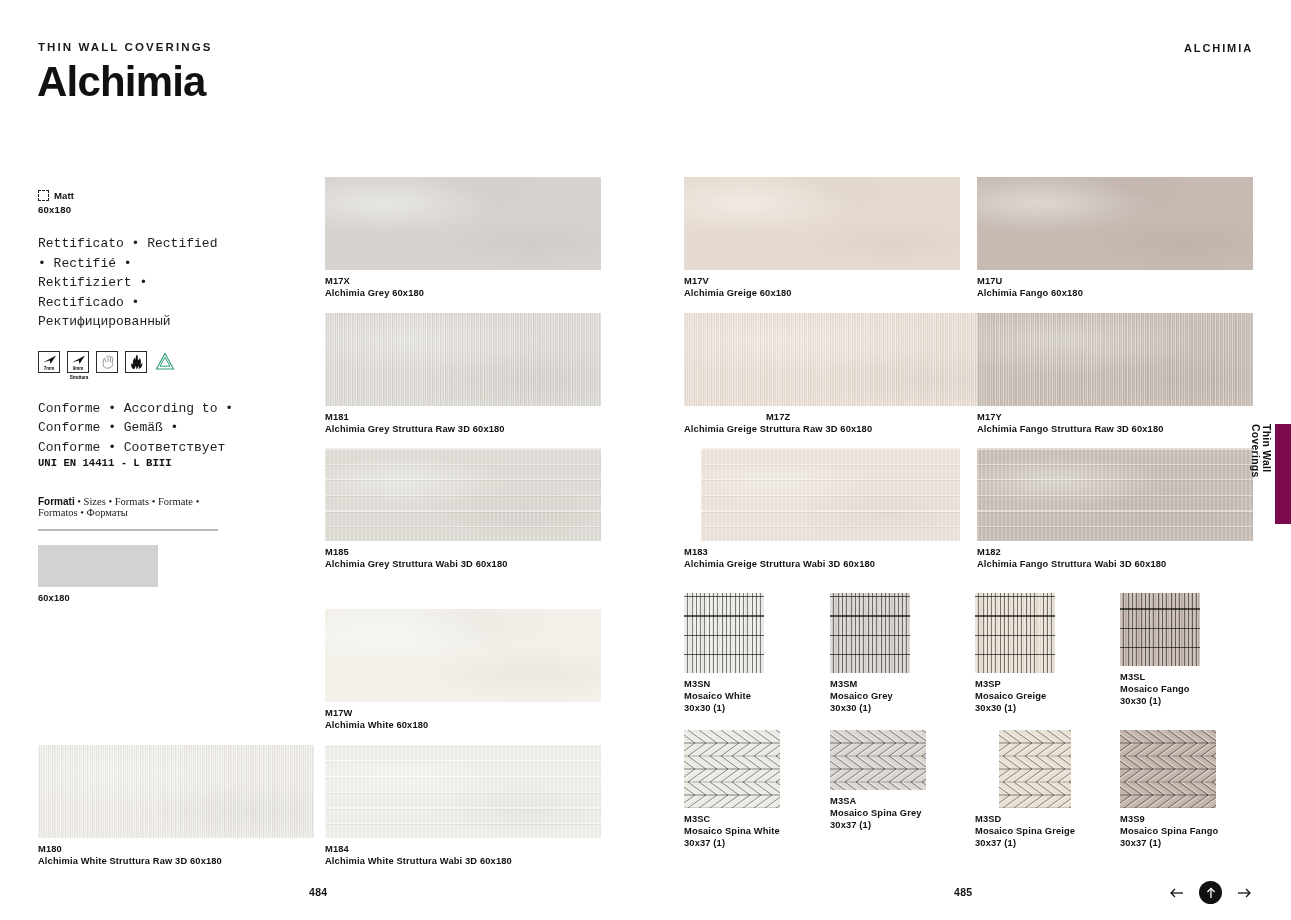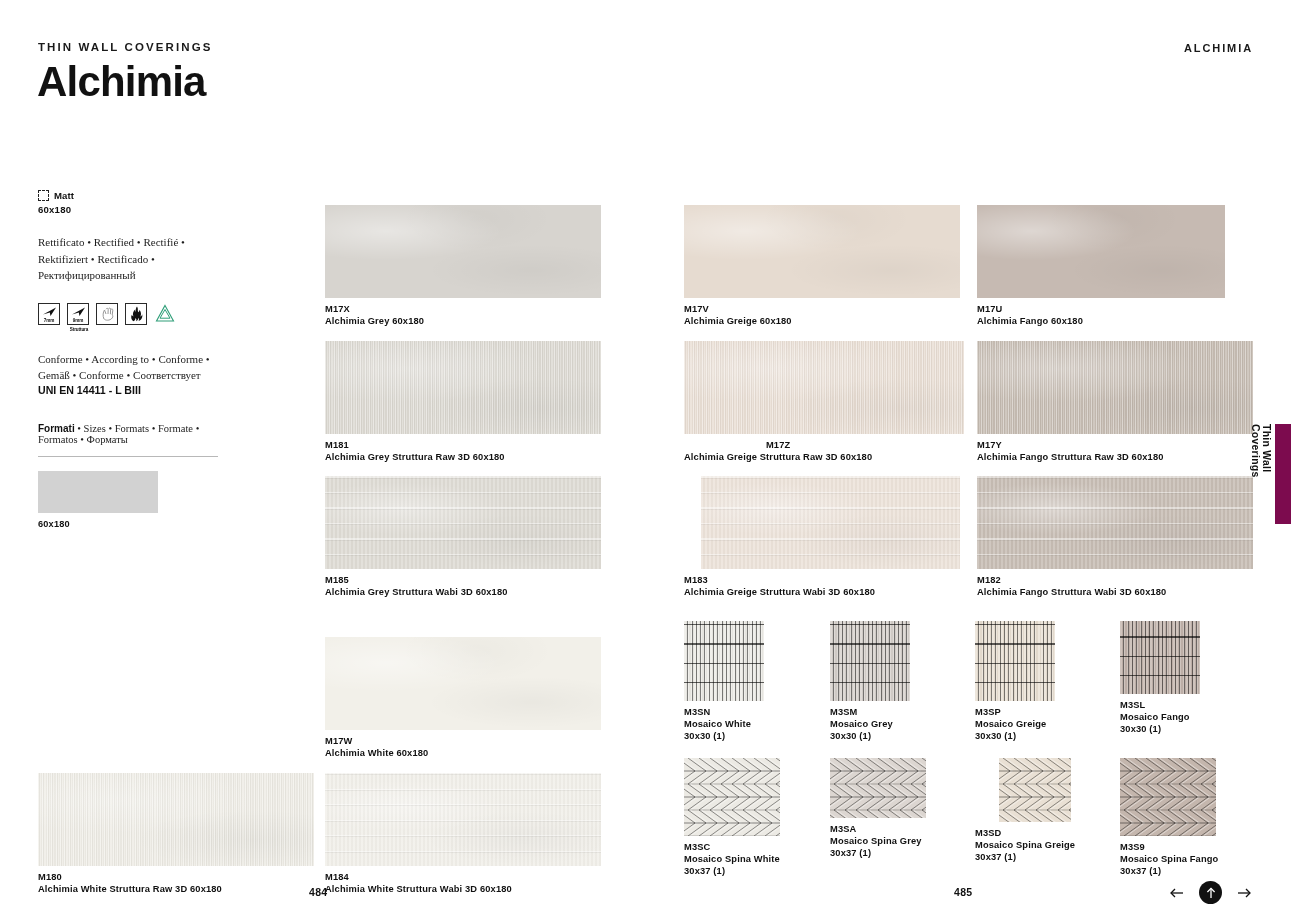--- a/index.html
+++ b/index.html
@@ -37,22 +37,22 @@
   .spec { position: absolute; left: 38px; top: 178px; width: 200px; margin-top: 12px; }
   .spec-row { display: flex; align-items: center; gap: 5px; }
   .matt-icon {
     width: 11px; height: 11px;
     border: 1px dashed #222; position: relative; flex: 0 0 auto;
   }
   .matt-label { font-size: 9.6px; font-weight: 700; color: #111; letter-spacing: .1px;}
   .spec-size { font-size: 9.6px; font-weight: 700; color: #111; margin-top: 3px; letter-spacing:.2px;}
 
   .spec-serif {
-    font-family: Liberation Serif, serif;
-    font-size: 11px; line-height: 1.5; color: #1d1d1d;
+    font-family: Liberation Mono, monospace;
+    font-size: 13px; line-height: 1.5; color: #1d1d1d;
   }
   .rect-block { margin-top: 19px; width: 185px; }
 
   .icon-row { margin-top: 19px; display: flex; align-items: flex-start; gap: 7px; }
   .ic-box {
     width: 22px; height: 22px; border: 1px solid #2a2a2a;
     position: relative; background: #fff; flex: 0 0 auto;
   }
   .ic-box svg { position: absolute; left: 1px; top: 0px; }
   .ic-cap {
@@ -60,31 +60,31 @@
     text-align: center; font-size: 4.6px; font-weight: 700; color: #111;
     letter-spacing: -.1px; line-height: 1;
   }
   .ic-sub {
     position: absolute; top: 23px; left: -5px; width: 32px; text-align: center;
     font-size: 4.6px; font-weight: 700; color: #111; letter-spacing:-.1px;
   }
   .ic-plain { width: 22px; height: 22px; position: relative; flex: 0 0 auto; }
 
   .conf-block { margin-top: 26px; }
-  .uni { font-family: Liberation Sans, sans-serif; font-size: 10.6px; font-weight: 700; color: #111; }
+  .uni { font-family: Liberation Mono, monospace; font-size: 10.6px; font-weight: 700; color: #111; }
 
   .formats-block { margin-top: 27px; }
   .formats-line1 { font-family: "Liberation Serif", serif; font-size: 10.5px; color:#1d1d1d; }
   .formats-line1 b { font-family: "Liberation Sans", sans-serif; font-size: 10px; font-weight: 700; color:#111; }
   .fmt-rule { margin-top: 11px; width: 180px; height: 1.5px; background: #b8b8b8; }
   .fmt-swatch { margin-top: 14px; width: 120px; height: 42px; background: #d2d2d2; }
   .fmt-cap { margin-top: 6px; font-size: 9.2px; font-weight: 700; color: #111; letter-spacing:.2px;}
 
   
-  .tile { position: absolute; margin-top: 28px; }
+  .tile { position: absolute; }
   .tile .swatch {
     width: 100%; height: 100%;
     background-color: #ddd;
     position: relative; overflow: hidden;
   }
   .tile .cap {
     position: absolute; left: 0; top: 100%; margin-top: 6px; white-space: nowrap;
   }
   .cap .code { font-size: 9.3px; font-weight: 700; color: #111; letter-spacing: .15px; display:block; }
   .cap .name { font-size: 9.3px; font-weight: 700; color: #111; letter-spacing: .15px; display:block; margin-top: 2px;}
@@ -254,35 +254,35 @@
           <span class="name">Alchimia Grey Struttura Wabi 3D 60x180</span>
         </div>
       </div>
       <div class="tile" style="left: 684px; top: 177px; width: 276px; height: 93px;">
         <div class="swatch tex-plain" style="background-color: rgb(230, 219, 208);"></div>
         <div class="cap">
           <span class="code">M17V</span>
           <span class="name">Alchimia Greige 60x180</span>
         </div>
       </div>
-      <div class="tile" style="left: 684px; top: 313px; width: 280px; height: 93px; text-align: center;">
+      <div class="tile" style="left: 684px; top: 313px; width: 316px; height: 93px; text-align: center;">
         <div class="swatch tex-raw" style="background-color: rgb(233, 222, 212);"></div>
         <div class="cap">
           <span class="code">M17Z</span>
           <span class="name">Alchimia Greige Struttura Raw 3D 60x180</span>
         </div>
       </div>
       <div class="tile" style="left: 684px; top: 448px; width: 276px; height: 93px; padding-left: 17px;">
         <div class="swatch tex-wabi" style="background-color: rgb(236, 226, 217);"></div>
         <div class="cap">
           <span class="code">M183</span>
           <span class="name">Alchimia Greige Struttura Wabi 3D 60x180</span>
         </div>
       </div>
-      <div class="tile" style="left: 977px; top: 177px; width: 248px; height: 93px;">
+      <div class="tile" style="left: 977px; top: 177px; width: 276px; height: 93px;">
         <div class="swatch tex-plain" style="background-color: rgb(198, 186, 178);"></div>
         <div class="cap">
           <span class="code">M17U</span>
           <span class="name">Alchimia Fango 60x180</span>
         </div>
       </div>
       <div class="tile" style="left: 977px; top: 313px; width: 276px; height: 93px;">
         <div class="swatch tex-raw" style="background-color: rgb(198, 188, 178);"></div>
         <div class="cap">
           <span class="code">M17Y</span>
@@ -498,21 +498,21 @@
             <line x1="0" y1="65" x2="96" y2="65" stroke="rgba(0,0,0,.45)" stroke-width="1"></line>
             <line x1="0" y1="78" x2="96" y2="78" stroke="rgba(0,0,0,.25)" stroke-width="1"></line>
           </svg>
         </div>
         <div class="cap">
           <span class="code">M3SA</span>
           <span class="name">Mosaico Spina Grey</span>
           <span class="sz">30x37 (1)</span>
         </div>
       </div>
-      <div class="tile" style="left: 975px; top: 730px; width: 96px; height: 64px; padding-left: 24px;">
+      <div class="tile" style="left: 975px; top: 730px; width: 96px; height: 78px; padding-left: 24px;">
         <div class="swatch spina">
           <svg width="96" height="78" viewBox="0 0 96 78">
             <rect width="96" height="78" fill="#e9e0d4"></rect>
             <path d="M-7 0 L11 13 L-7 26" fill="none" stroke="rgba(0,0,0,.42)" stroke-width="1"></path>
             <path d="M-4.5 0 L13.5 13 L-4.5 26" fill="none" stroke="rgba(255,255,255,.45)" stroke-width="1"></path>
             <path d="M4 0 L22 13 L4 26" fill="none" stroke="rgba(0,0,0,.42)" stroke-width="1"></path>
             <path d="M6.5 0 L24.5 13 L6.5 26" fill="none" stroke="rgba(255,255,255,.45)" stroke-width="1"></path>
             <path d="M15 0 L33 13 L15 26" fill="none" stroke="rgba(0,0,0,.42)" stroke-width="1"></path>
             <path d="M17.5 0 L35.5 13 L17.5 26" fill="none" stroke="rgba(255,255,255,.45)" stroke-width="1"></path>
             <path d="M26 0 L44 13 L26 26" fill="none" stroke="rgba(0,0,0,.42)" stroke-width="1"></path>

